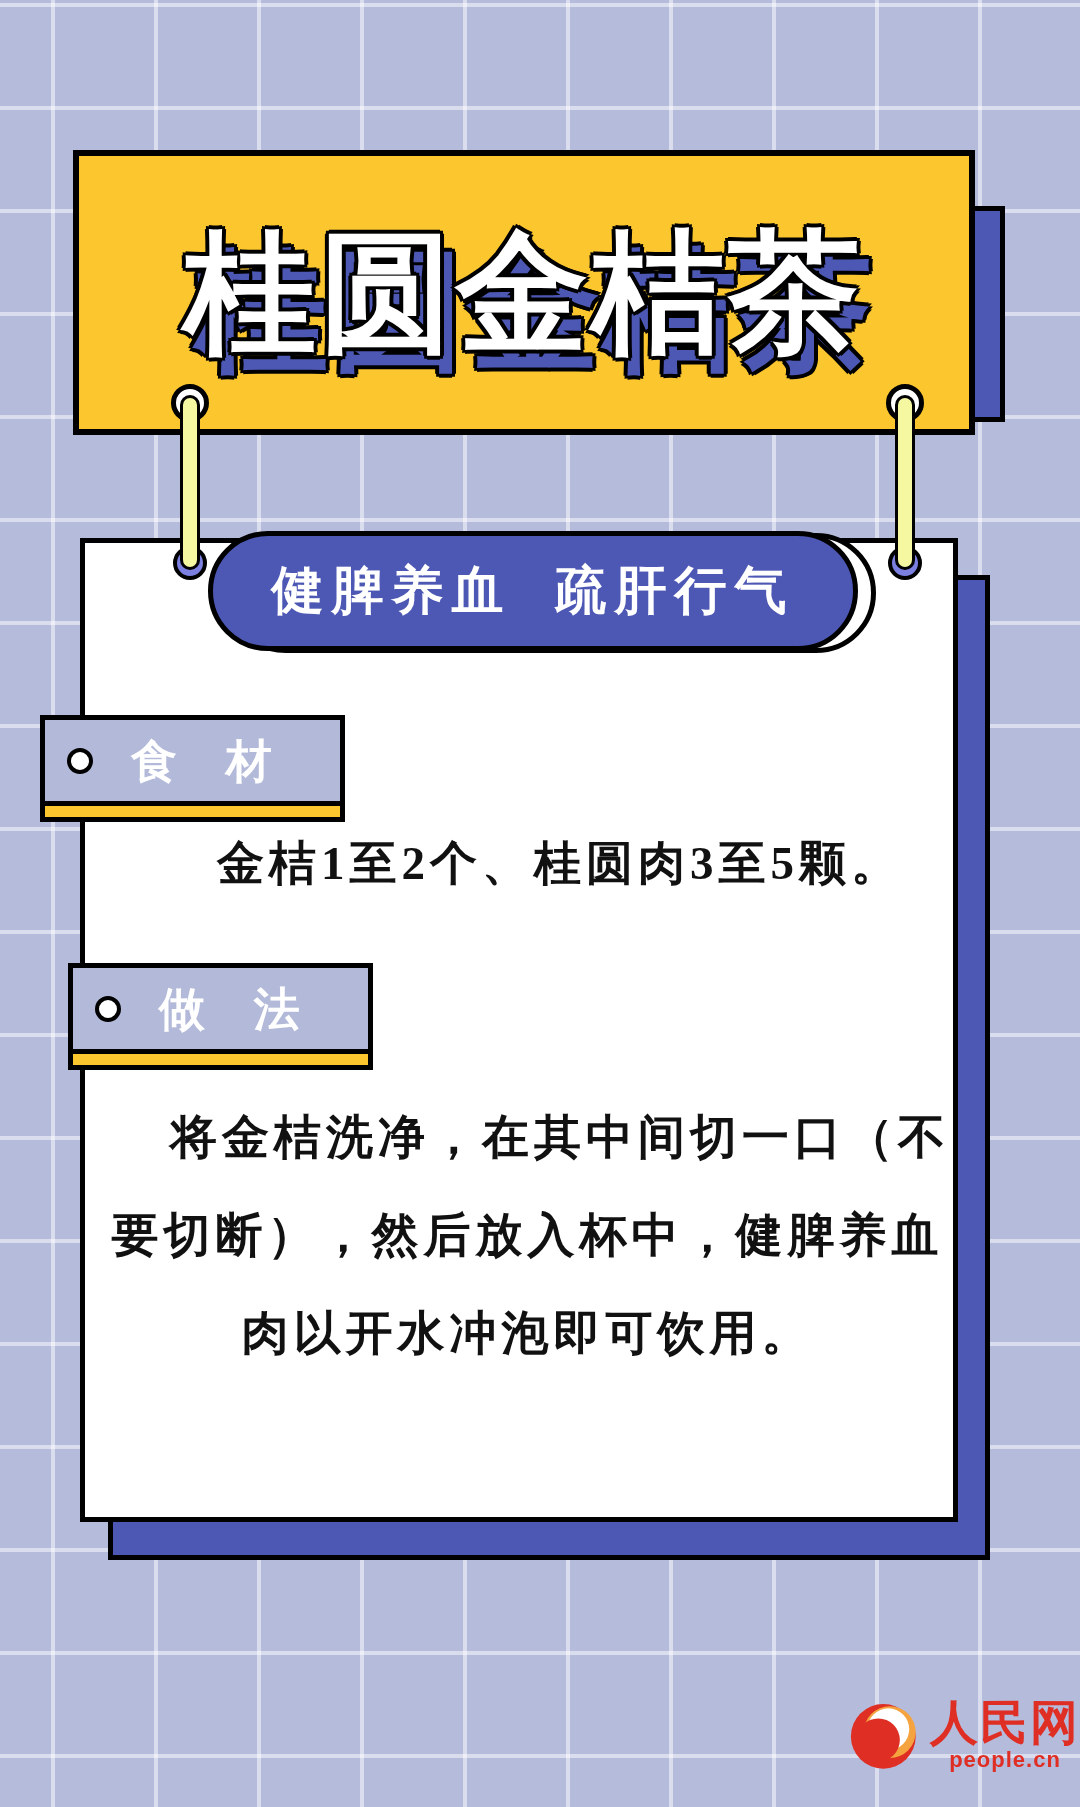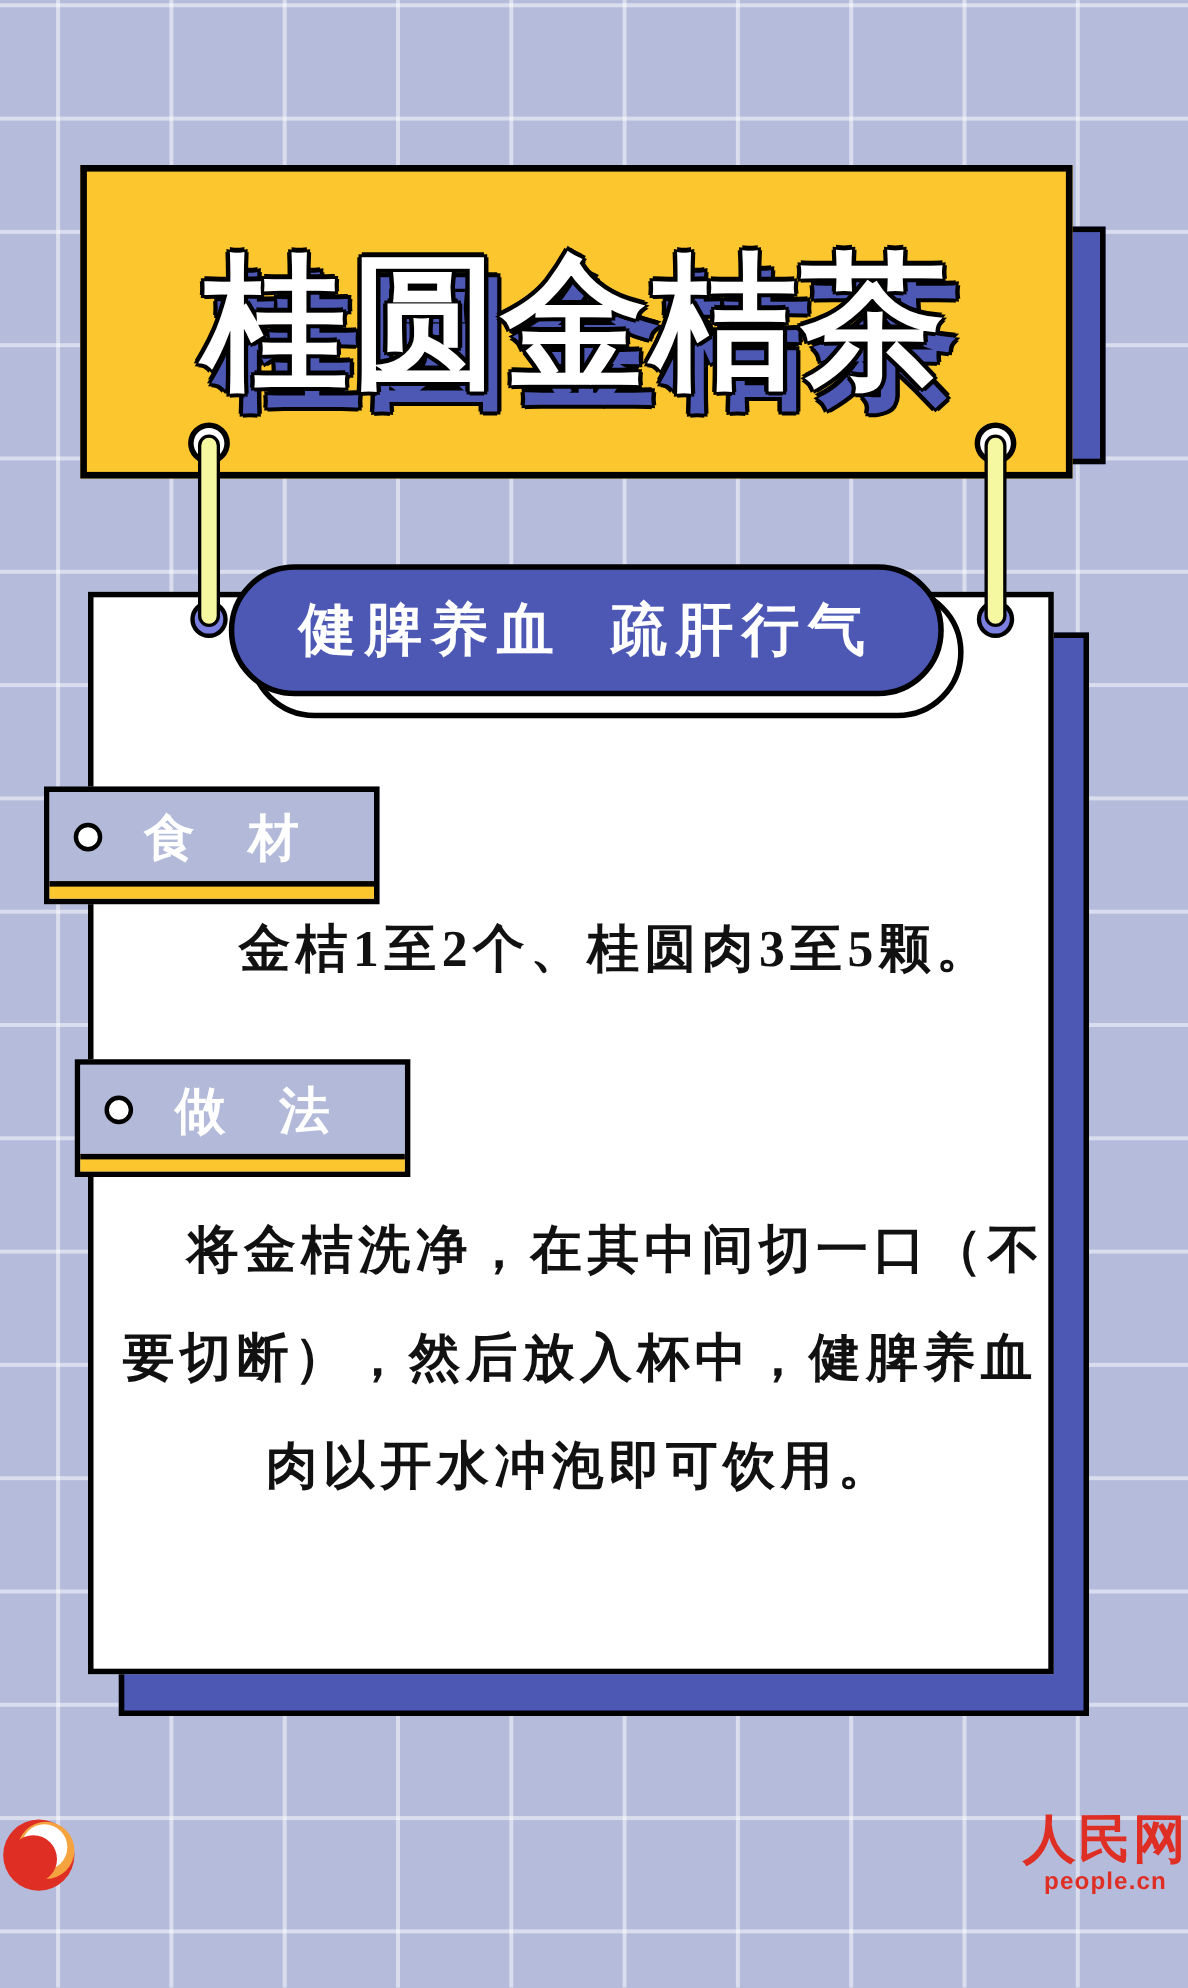--- a/index.html
+++ b/index.html
@@ -61,21 +61,21 @@
     background:#7b80e0;border:4px solid #000;
   }
   .pin-bottom-left{left:173px;}
   .pin-bottom-right{left:888px;}
   
   .pill-outline{
     position:absolute;left:226px;top:533px;width:650px;height:120px;border-radius:60px;
     background:#fff;border:5px solid #000;z-index:5;
   }
   .pill{
-    position:absolute;left:208px;top:513px;width:650px;height:120px;border-radius:60px;
+    position:absolute;left:208px;top:531px;width:650px;height:120px;border-radius:60px;
     background:#4d58b5;border:5px solid #000;z-index:6;
     display:flex;align-items:center;justify-content:center;
     color:#fff;font-family:"Liberation Serif", serif;font-weight:700;
     font-size:52px;letter-spacing:8px;word-spacing:22px;white-space:nowrap;
   }
   
   .tag{
     position:absolute;left:40px;width:305px;border:5px solid #000;z-index:7;background:#b3b9d8;
   }
   .tag-ingredients{top:715px;}
@@ -97,21 +97,21 @@
     position:absolute;left:105px;width:845px;z-index:7;color:#111;
     font-family:"Liberation Serif", serif;font-weight:700;
     font-size:47px;letter-spacing:5px;line-height:98px;text-align:center;
   }
   .ingredients-text{top:814px;text-indent:65px;}
   .method-text{top:1088px;}
   .method-line{text-indent:0;}
   .method-line.first{text-indent:65px;}
   
   .footer{
-    position:absolute;left:0;right:0;top:1648px;display:flex;align-items:center;justify-content:space-between;
+    position:absolute;left:0;right:0;top:1698px;display:flex;align-items:center;justify-content:flex-end;
     z-index:2;gap:10px;
   }
   .logo-icon{width:72px;height:72px;flex:0 0 auto;}
   .brand-col{display:flex;flex-direction:column;align-items:center;}
   .brand-name{
     color:#df2f24;font-family:"Liberation Serif", serif;font-weight:700;
     font-size:48px;line-height:1.05;letter-spacing:2px;white-space:nowrap;
   }
   .brand-domain{
     color:#df2f24;font-family:"Liberation Sans", sans-serif;font-weight:700;

